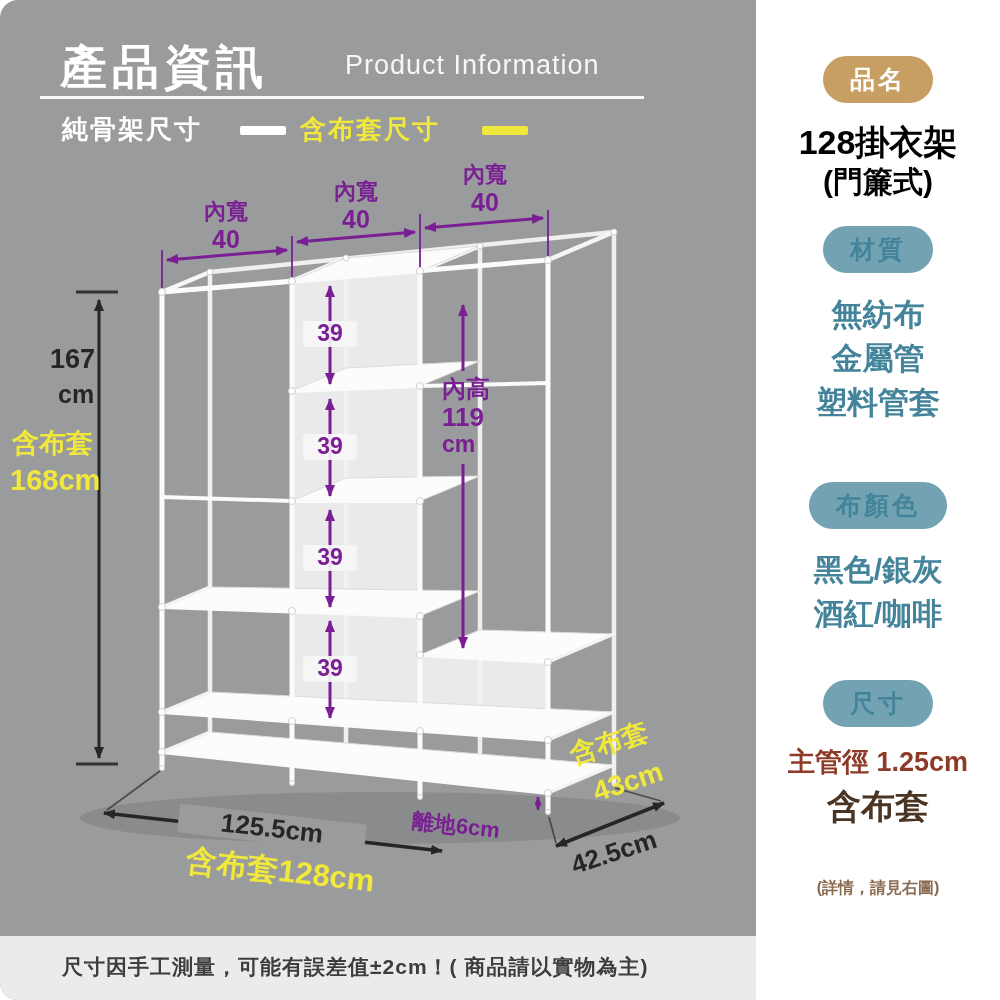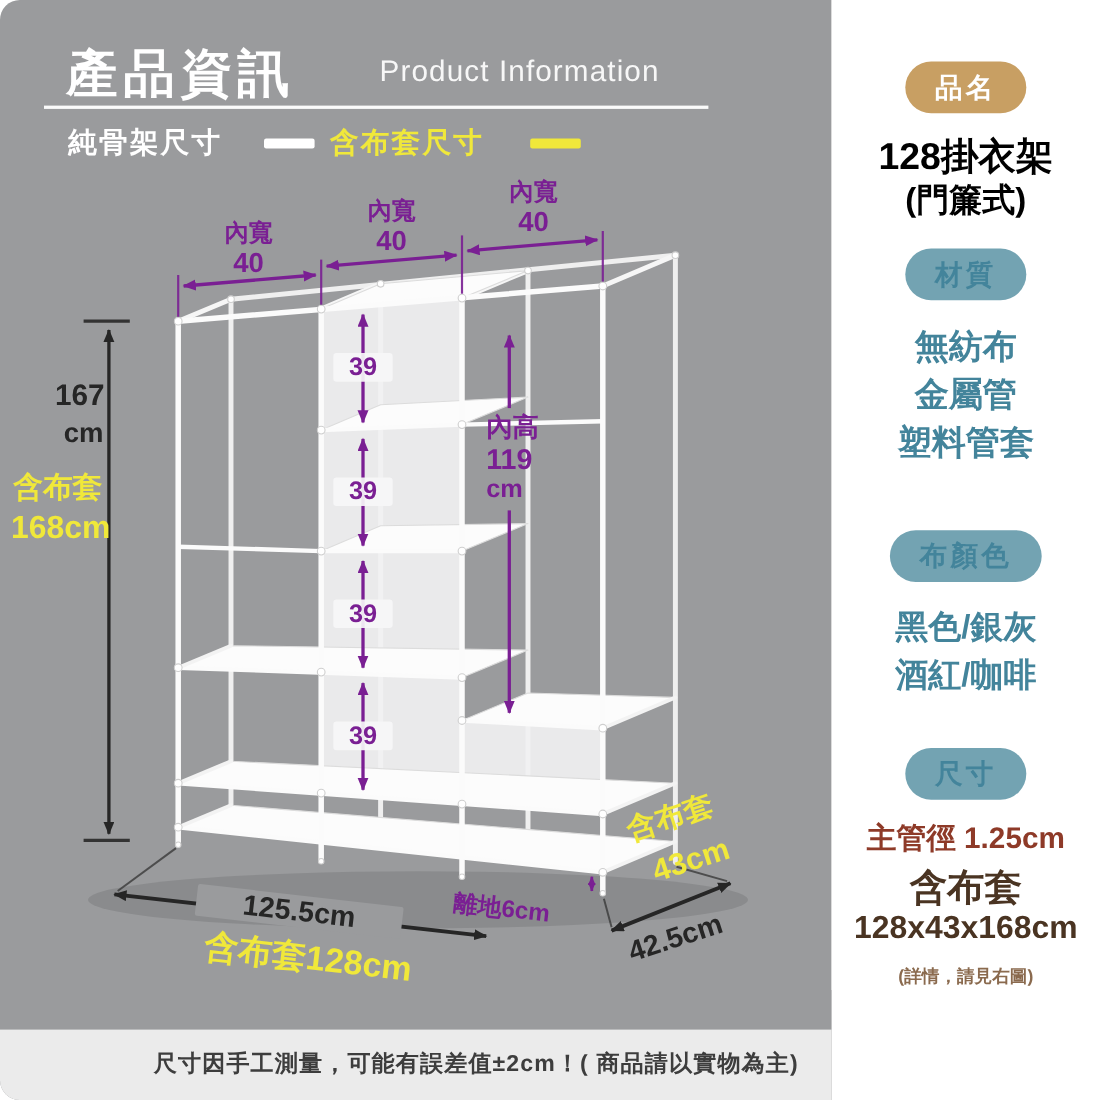--- a/index.html
+++ b/index.html
@@ -25,21 +25,21 @@
   .tw .l1{font-size:22px;} .tw .l2{font-size:25px;}
   .gap{width:54px;text-align:center;font-size:23px;color:#7a1f93;
        background:rgba(246,246,247,0.92);border-radius:3px;}
   .ih{display:flex;flex-direction:column;color:#7a1f93;}
   .ih .a{font-size:24px;} .ih .b{font-size:26px;} .ih .c{font-size:23px;}
   .dk{color:#262626;} .yl{color:#f0e83a;} .pu{color:#7a1f93;}
   .rot1{transform:rotate(6.5deg);} .rot2{transform:rotate(-18deg);}
   .ctr{text-align:center;}
   .mask{background:#9a9b9d;padding:0 4px;border-radius:2px;}
   
-  .footer{position:absolute;left:0;bottom:0;width:804px;height:64px;background:#ebebeb;text-align:center;}
+  .footer{position:absolute;left:0;bottom:0;width:804px;height:64px;background:#ebebeb;}
   .footer p{margin:17px 0 0 62px;font-size:21px;font-weight:600;color:#3d3d3d;letter-spacing:1px;}
   
   .right{position:absolute;left:756px;top:0;width:244px;height:900px;background:#ffffff;}
   .badge{position:absolute;left:50%;transform:translateX(-50%);padding:7px 27px;
          border-radius:27px;color:#ffffff;font-size:25px;font-weight:bold;
          letter-spacing:3px;white-space:nowrap;}
   .badge.tan{background:#c89f63;} .badge.teal{background:#73a3b2;}
   .pline{position:absolute;left:0;width:100%;text-align:center;font-weight:bold;white-space:nowrap;}
   .brown{color:#000000;} .teal{color:#43849b;} .maroon{color:#8e3a28;}
   .darkbrown{color:#4a3422;} .ltbrown{color:#8a6a4e;}
@@ -262,17 +262,16 @@
     <div class="pline teal" style="top:338px;font-size:31px">金屬管</div>
     <div class="pline teal" style="top:382px;font-size:31px">塑料管套</div>
 
     <div class="badge teal" style="top:482px">布顏色</div>
     <div class="pline teal" style="top:550px;font-size:30px">黑色/銀灰</div>
     <div class="pline teal" style="top:594px;font-size:30px">酒紅/咖啡</div>
 
     <div class="badge teal" style="top:680px">尺寸</div>
     <div class="pline maroon" style="top:744px;font-size:27px">主管徑 1.25cm</div>
     <div class="pline darkbrown" style="top:784px;font-size:34px">含布套</div>
-    <div class="pline darkbrown" style="top:828px;font-size:29px">128x43x168cm</div>
     <div class="pline ltbrown" style="top:878px;font-size:16px">(詳情，請見右圖)</div>
   </div>
 
 </div>
 
 </body></html>

